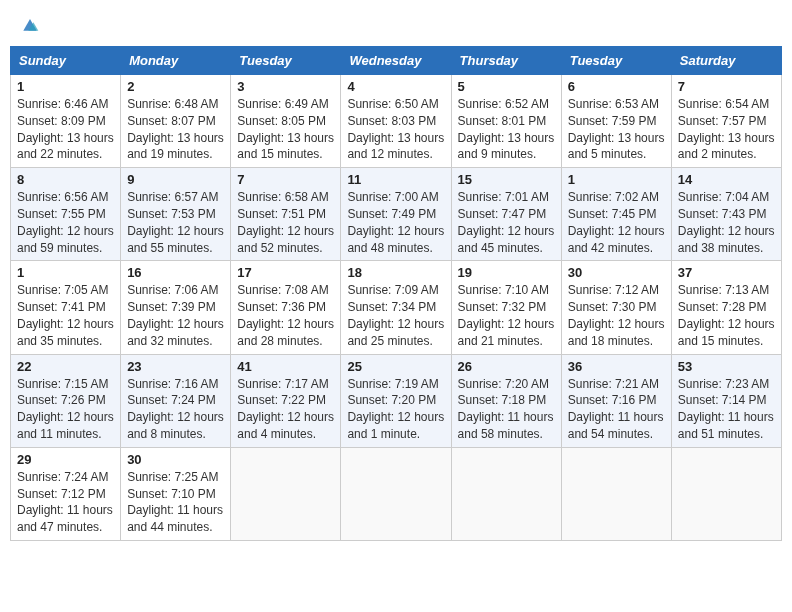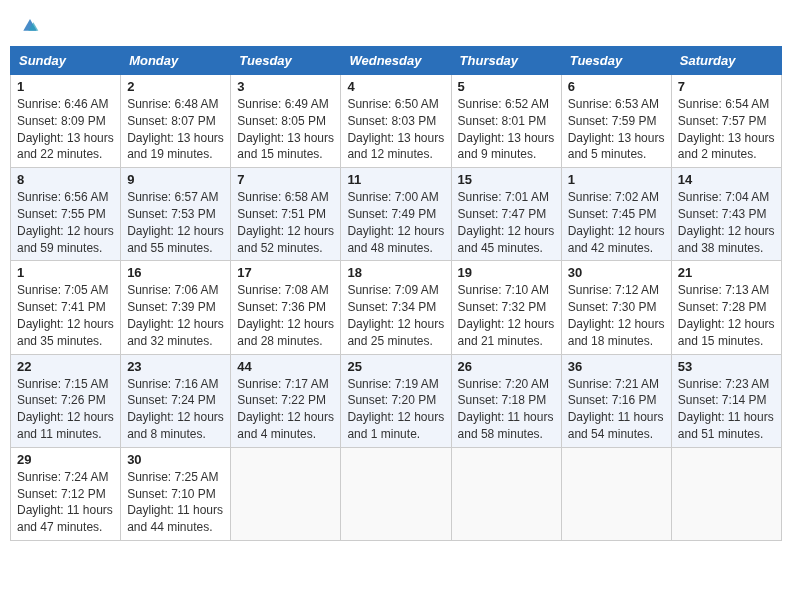--- a/index.html
+++ b/index.html
@@ -248,41 +248,41 @@
           Sunrise: 7:10 AM<br>Sunset: 7:32 PM<br>Daylight: 12 hours and 21 minutes.
         </div>
       </td>
         <td>
         <span class="day-number">30</span>
         <div class="day-detail">
           Sunrise: 7:12 AM<br>Sunset: 7:30 PM<br>Daylight: 12 hours and 18 minutes.
         </div>
       </td>
         <td>
-        <span class="day-number">21</span>
+        <span class="day-number">37</span>
         <div class="day-detail">
           Sunrise: 7:13 AM<br>Sunset: 7:28 PM<br>Daylight: 12 hours and 15 minutes.
         </div>
       </td>
       </tr>
       <tr>
         <td>
         <span class="day-number">22</span>
         <div class="day-detail">
           Sunrise: 7:15 AM<br>Sunset: 7:26 PM<br>Daylight: 12 hours and 11 minutes.
         </div>
       </td>
         <td>
         <span class="day-number">23</span>
         <div class="day-detail">
           Sunrise: 7:16 AM<br>Sunset: 7:24 PM<br>Daylight: 12 hours and 8 minutes.
         </div>
       </td>
         <td>
-        <span class="day-number">44</span>
+        <span class="day-number">41</span>
         <div class="day-detail">
           Sunrise: 7:17 AM<br>Sunset: 7:22 PM<br>Daylight: 12 hours and 4 minutes.
         </div>
       </td>
         <td>
         <span class="day-number">25</span>
         <div class="day-detail">
           Sunrise: 7:19 AM<br>Sunset: 7:20 PM<br>Daylight: 12 hours and 1 minute.
         </div>
       </td>

